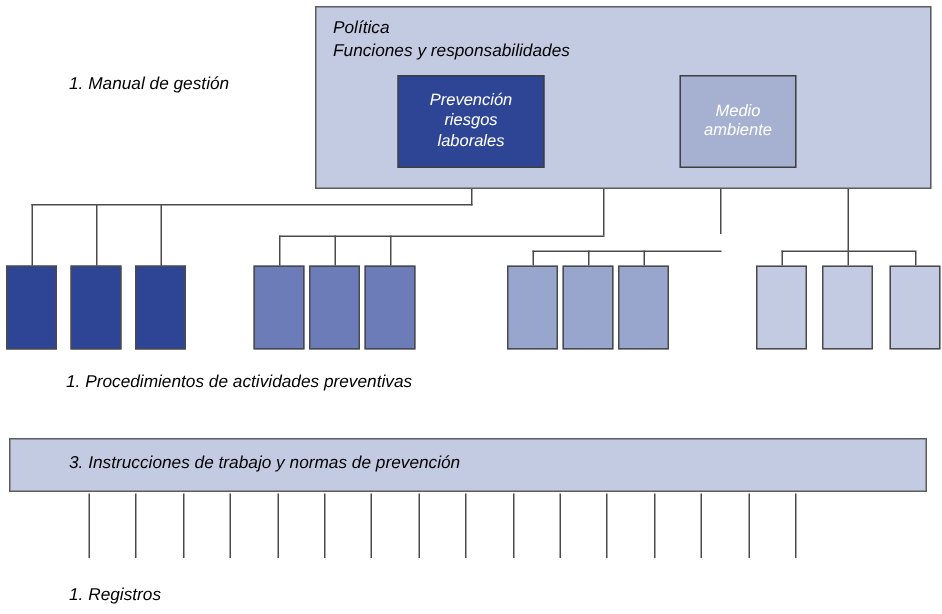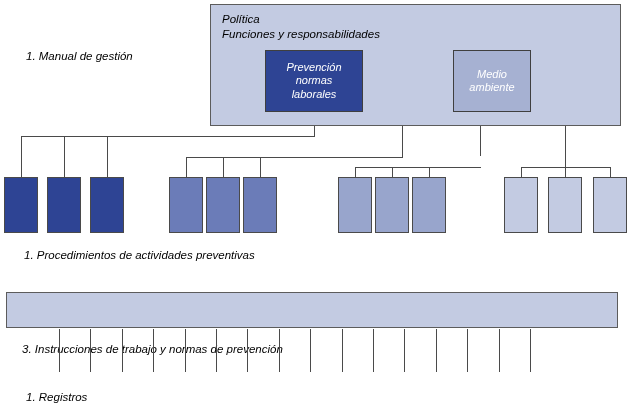--- a/index.html
+++ b/index.html
@@ -89,43 +89,43 @@
   .leaf.g3 { background: #98a5cc; }
   .leaf.g4 { background: #c3cbe2; }
 
   
   .caption {
     position: absolute;
     font-size: 11.5px;
     line-height: 15px;
     color: #000000;
     white-space: pre-line;
+    margin-left: 20px;
   }
   #label-manual      { left: 26px;  top: 49px; }
   #label-proc-prev   { left: 24px;  top: 248px; }
   #label-proc-unit   { left: 518px; top: 248px; text-align: center; width: 96px; }
   #label-registros   { left: 26px;  top: 390px; }
 
   
   #instructions-bar {
     left: 6px;
     top: 292px;
     width: 612px;
     height: 36px;
     background: #c3cbe2;
     border: 1px solid #5c5c5c;
     box-sizing: border-box;
   }
   #instructions-text {
     position: absolute;
-    left: 15px;
+    left: 39px;
     top: 10px;
     font-size: 11.5px;
     color: #000000;
-    margin-top: 40px;
   }
 
   
   .tick {
     position: absolute;
     top: 329px;
     width: 0;
     height: 43px;
     border-left: 1px solid #4a4a4a;
   }
@@ -134,21 +134,21 @@
 <body>
 
 <div id="canvas">
 
   <div class="abs" id="policy-panel">
     <div id="policy-title">Política
 Funciones y responsabilidades</div>
   </div>
 
   <div class="chip" id="chip-prevencion">Prevención
-normas
+riesgos
 laborales</div>
   <div class="chip" id="chip-medio">Medio
 ambiente</div>
 
   <div class="caption" id="label-manual">1. Manual de gestión</div>
 
   <div class="vline" style="left:314px; top:126px; height:11px;"></div>
 
   <div class="vline" style="left:402px; top:126px; height:31px;"></div>
 

